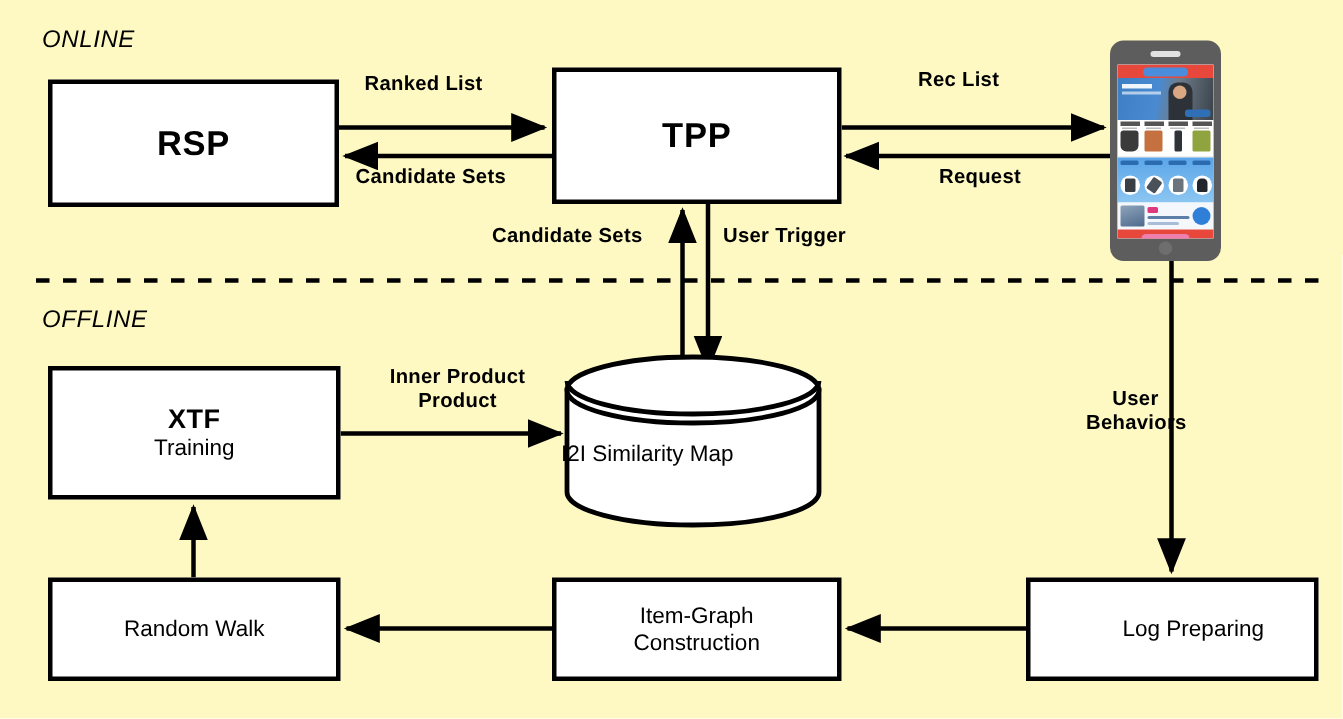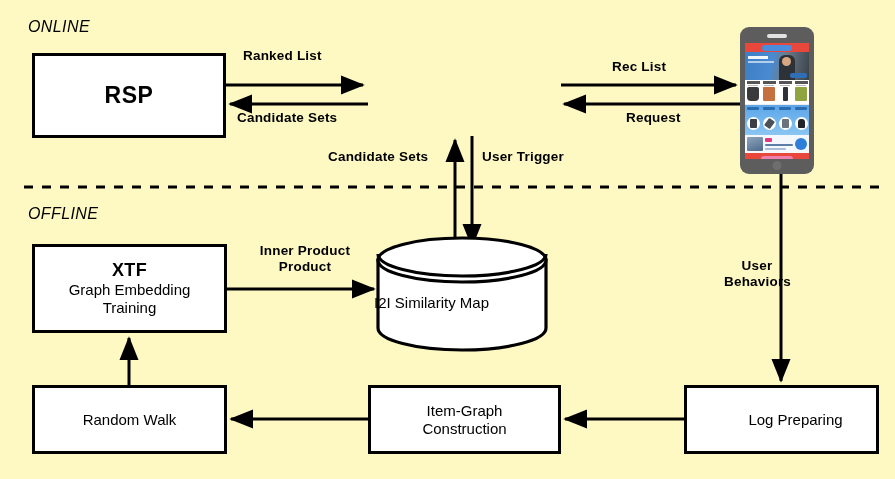--- a/index.html
+++ b/index.html
@@ -103,21 +103,21 @@
     font-size: 13.5px;
     font-weight: bold;
     color: #000000;
     white-space: nowrap;
     text-align: center;
     line-height: 1.15;
     letter-spacing: 0.2px;
   }
   #lbl-ranked-list     { left: 243px; top: 48px; }
   #lbl-candidate-sets  { left: 237px; top: 110px; }
-  #lbl-rec-list        { left: 612px; top: 59px; text-align: right; }
+  #lbl-rec-list        { left: 612px; top: 45px; text-align: right; }
   #lbl-request         { left: 614px; top: 110px; padding-left: 12px; }
   #lbl-candidate-sets2 { left: 328px; top: 149px; }
   #lbl-user-trigger    { left: 482px; top: 149px; }
   #lbl-inner-product   { left: 250px; top: 243px; width: 110px; }
   #lbl-user-behaviors  { left: 712px; top: 258px; width: 66px; margin-left: 12px; }
 
   
   #phone-device {
     position: absolute;
     left: 740px;
@@ -320,24 +320,26 @@
     <line x1="129" y1="385" x2="129" y2="338" stroke="#000000" stroke-width="3" marker-end="url(#arrowhead)"></line>
   </svg>
 
   <div class="section-label" id="label-online">ONLINE</div>
   <div class="section-label" id="label-offline">OFFLINE</div>
 
   <div class="proc-box" id="box-rsp">
     <div class="box-title-big">RSP</div>
   </div>
 
+  <div class="proc-box" id="box-tpp">
+    <div class="box-title-big">TPP</div>
+  </div>
 
   <div class="proc-box" id="box-xtf">
     <div class="box-title-mid">XTF</div>
-    <div class="box-sub">Graph Embedding</div>
     <div class="box-sub">Training</div>
   </div>
 
   <div class="proc-box" id="box-random-walk">
     <div class="box-plain">Random Walk</div>
   </div>
 
   <div class="proc-box" id="box-item-graph">
     <div class="box-plain">Item-Graph</div>
     <div class="box-plain">Construction</div>

